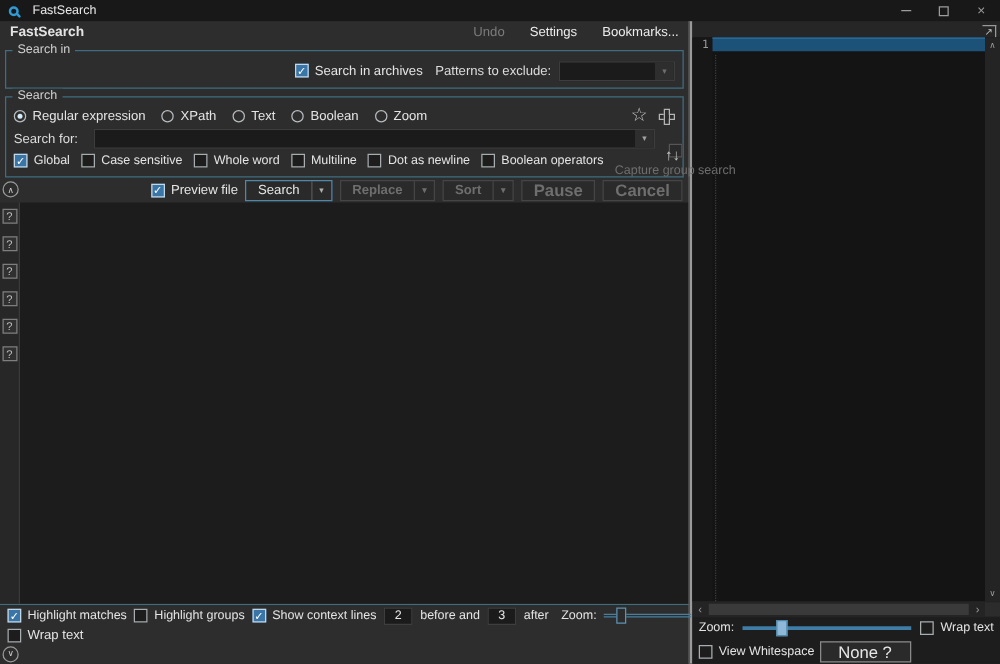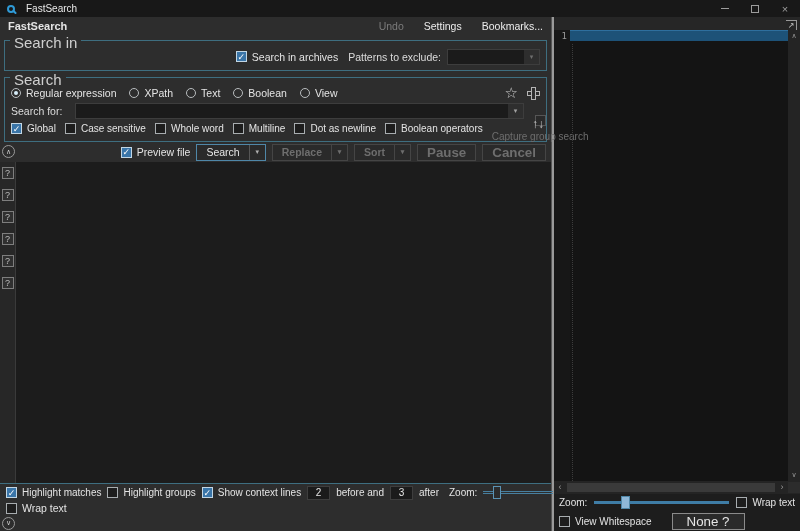--- a/index.html
+++ b/index.html
@@ -26,21 +26,21 @@
   .splitter { width:3px; background:#9a9a9a; border-left:1px solid #555; cursor:col-resize; }
   .right { flex:1; display:flex; flex-direction:column; background:#1d1d1d; }
   
   .menubar { height:17px; display:flex; align-items:center; padding:0 8px; gap:20px; }
   .app-menu { font-weight:bold; font-size:11px; }
   .menu-spacer { flex:1; }
   .menu-item { color:#ececec; }
   .menu-item.disabled { color:#7b7b7b; }
   
   .groupbox { border:1px solid #3e6e80; margin:6px 4px 0 4px; position:relative; padding:6px 6px 4px 6px; }
-  .legend { position:absolute; top:-7px; left:5px; background:#2d2d2d; padding:0 4px; color:#cfcfcf; font-size:15px; }
+  .legend { position:absolute; top:-7px; left:5px; background:#2d2d2d; padding:0 4px; color:#cfcfcf; font-size:10px; }
   .row { display:flex; align-items:center; gap:6px; height:19px; }
   .lbl { color:#dcdcdc; white-space:nowrap; }
   
   .combo { display:flex; align-items:center; background:#1b1b1b; border:1px solid #3d3d3d; height:16px; }
   .combo .val { flex:1; padding:0 4px; white-space:nowrap; overflow:hidden; }
   .combo .dd { width:15px; align-self:stretch; display:flex; align-items:center; justify-content:center;
     color:#a2a2a2; font-size:7px; background:#2e2e2e; }
   .btn { height:17px; border:1px solid #6f6f6f; background:#2a2a2a; color:#e6e6e6;
     display:inline-flex; align-items:center; justify-content:center; padding:0 9px; white-space:nowrap; }
   .btn.small { height:16px; padding:0 7px; }
@@ -106,21 +106,21 @@
   .cur-line { position:absolute; left:0; right:0; top:0; height:11px; background:#1d5278; border-top:1px solid #2e6f9e; }
   .indent-guide { position:absolute; left:2px; top:14px; bottom:0; border-left:1px dotted #3c3c3c; }
   .vscroll { width:12px; background:#242424; display:flex; flex-direction:column; align-items:center;
     justify-content:space-between; color:#9a9a9a; font-size:7px; padding:2px 0; }
   .hscroll { height:13px; display:flex; align-items:center; background:#242424; color:#9a9a9a; font-size:9px; }
   .hscroll .arr { width:12px; text-align:center; line-height:11px; }
   .hthumb { flex:1; height:9px; background:#3a3a3a; margin:0 1px; }
   .hcorner { width:12px; height:11px; background:#2c2c2c; }
   .ed-controls { background:#1d1d1d; }
   .ed-row1 { height:17px; display:flex; align-items:center; gap:7px; padding:0 5px; font-size:10px; }
-  .ed-row2 { height:20px; display:flex; align-items:center; gap:20px; padding:0 5px; font-size:10px; }
+  .ed-row2 { height:20px; display:flex; align-items:center; gap:4px; padding:0 5px; font-size:10px; }
   .ed-slider { position:relative; height:13px; flex:1; min-width:60px; }
   .ed-slider .track { position:absolute; left:0; right:0; top:5px; height:3px; background:#3f7da6; }
   .ed-slider .handle { position:absolute; top:0; width:9px; height:13px; background:#8fb8d8; border:1px solid #4f87a8; }
 </style>
 </head>
 <body>
 
 <div class="titlebar">
   <span class="magnifier"></span>
   <span class="win-title">FastSearch</span>
@@ -180,21 +180,21 @@
         <span class="radio">
           <span class="rb"></span>
           <span>Text</span>
         </span>
         <span class="radio">
           <span class="rb"></span>
           <span>Boolean</span>
         </span>
         <span class="radio">
           <span class="rb"></span>
-          <span>View</span>
+          <span>Zoom</span>
         </span>
         <span class="right-tools">
           <span class="star-icon">☆</span>
           <span class="plus-icon">
               <span class="h"></span>
               <span class="v"></span>
             </span>
         </span>
       </div>
 

